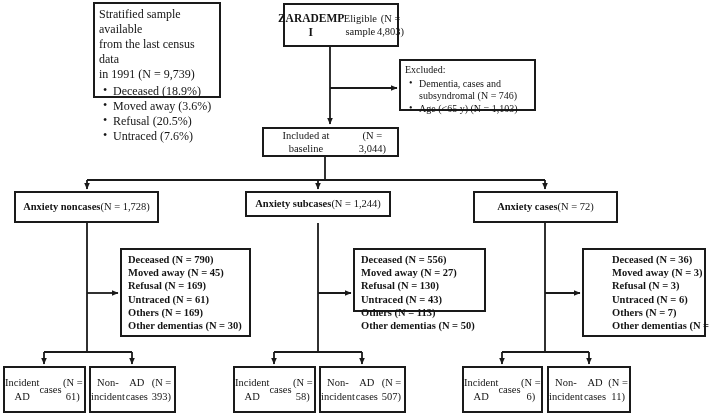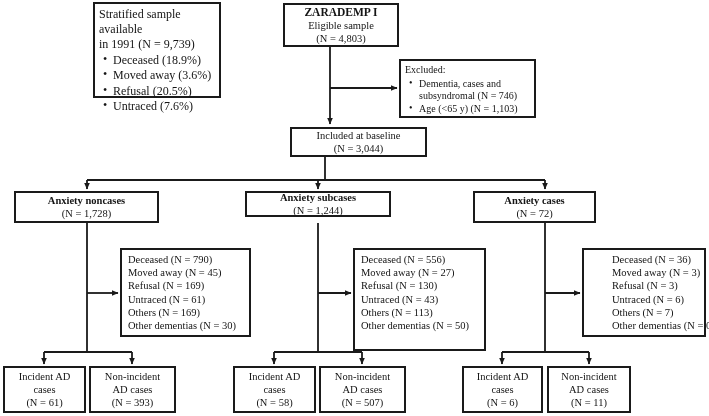--- a/index.html
+++ b/index.html
@@ -7,29 +7,29 @@
     position:relative; width:709px; height:416px; background:#ffffff;
     font-family:"Liberation Serif","DejaVu Serif",serif;
     color:#141414; font-size:10.5px; line-height:1.24;
     overflow:hidden;
   }
   .connectors { position:absolute; left:0; top:0; z-index:0; }
   .box {
     position:absolute; box-sizing:border-box; background:#ffffff;
     border:2px solid #1a1a1a; z-index:1;
   }
-  .center-text { display:flex; flex-direction:column; align-items:center; justify-content:center; text-align:center; }
+  .center-text { display:flex; flex-direction:row; align-items:center; justify-content:center; text-align:center; }
   .bold { font-weight:bold; }
   .title-lg { font-weight:bold; font-size:11.5px; }
   .note { padding:3px 4px 2px 4px; font-size:12px; line-height:1.26; }
   .bullets { margin:1px 0 0 0; padding:0; list-style:none; }
   .bullets li { position:relative; padding-left:14px; }
   .bullets li::before { content:"\2022"; position:absolute; left:4px; top:-1px; }
   .loss-list { padding:3px 4px 3px 6px; line-height:13.2px; }
-  .loss-list div { white-space:nowrap; }
+  .loss-list div { white-space:nowrap;font-weight:bold; }
   .small-center { line-height:13.2px; }
 </style>
 </head>
 <body>
 
 <div class="canvas">
 
   <svg class="connectors" width="709" height="416" viewBox="0 0 709 416">
     <defs>
       <marker id="ah" markerWidth="8" markerHeight="8" refX="6.5" refY="3" orient="auto" markerUnits="userSpaceOnUse">
@@ -60,70 +60,71 @@
       <path d="M545,223 V352"></path>
       <path d="M545,293 H580" marker-end="url(#ah)"></path>
       <path d="M502,352 H589"></path>
       <path d="M502,352 V364" marker-end="url(#ah)"></path>
       <path d="M589,352 V364" marker-end="url(#ah)"></path>
     </g>
   </svg>
 
   <div class="box note" style="left:93px; top:2px; width:128px; height:96px;">
     <div>Stratified sample available</div>
+    <div>from the last census data</div>
     <div>in 1991 (N = 9,739)</div>
     <ul class="bullets">
       <li>Deceased (18.9%)</li>
       <li>Moved away (3.6%)</li>
       <li>Refusal (20.5%)</li>
       <li>Untraced (7.6%)</li>
     </ul>
   </div>
 
   <div class="box center-text" style="left:283px; top:3px; width:116px; height:44px;">
     <div class="title-lg">ZARADEMP I</div>
     <div>Eligible sample</div>
     <div>(N = 4,803)</div>
   </div>
 
-  <div class="box note" style="left:399px; top:59px; width:137px; height:59px; font-size:10px;">
+  <div class="box note" style="left:399px; top:59px; width:137px; height:52px; font-size:10px;">
     <div>Excluded:</div>
     <ul class="bullets">
       <li>Dementia, cases and subsyndromal (N = 746)</li>
       <li>Age (&lt;65 y) (N = 1,103)</li>
     </ul>
   </div>
 
-  <div class="box center-text" style="left:262px; top:127px; width:137px; height:30px;margin-left:28px;">
+  <div class="box center-text" style="left:262px; top:127px; width:137px; height:30px;">
     <div>Included at baseline</div>
     <div>(N = 3,044)</div>
   </div>
 
   <div class="box center-text" style="left:14px; top:191px; width:145px; height:32px;">
     <div class="bold">Anxiety noncases</div>
     <div>(N = 1,728)</div>
   </div>
   <div class="box center-text" style="left:245px; top:191px; width:146px; height:26px;">
     <div class="bold">Anxiety subcases</div>
     <div>(N = 1,244)</div>
   </div>
-  <div class="box center-text" style="left:473px; top:191px; width:123px; height:32px;align-items:center;">
+  <div class="box center-text" style="left:473px; top:191px; width:145px; height:32px;align-items:center;">
     <div class="bold">Anxiety cases</div>
     <div>(N = 72)</div>
   </div>
 
   <div class="box loss-list" style="left:120px; top:248px; width:131px; height:89px;">
     <div>Deceased (N = 790)</div>
     <div>Moved away (N = 45)</div>
     <div>Refusal (N = 169)</div>
     <div>Untraced (N = 61)</div>
     <div>Others (N = 169)</div>
     <div>Other dementias (N = 30)</div>
   </div>
-  <div class="box loss-list" style="left:353px; top:248px; width:133px; height:103px;">
+  <div class="box loss-list" style="left:353px; top:248px; width:133px; height:64px;">
     <div>Deceased (N = 556)</div>
     <div>Moved away (N = 27)</div>
     <div>Refusal (N = 130)</div>
     <div>Untraced (N = 43)</div>
     <div>Others (N = 113)</div>
     <div>Other dementias (N = 50)</div>
   </div>
   <div class="box loss-list" style="left:582px; top:248px; width:124px; height:89px;padding-left:28px;">
     <div>Deceased (N = 36)</div>
     <div>Moved away (N = 3)</div>

